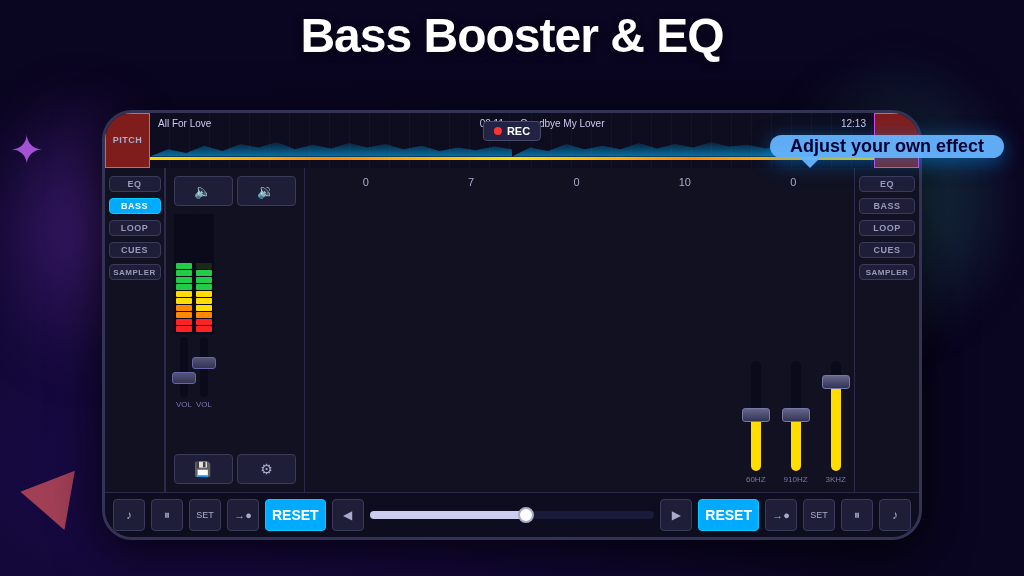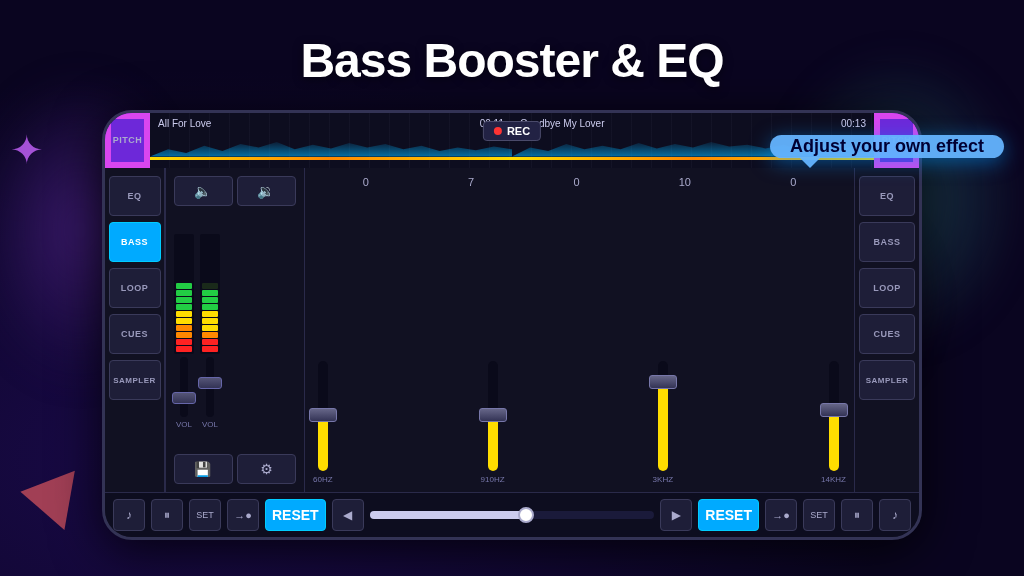--- a/index.html
+++ b/index.html
@@ -55,21 +55,21 @@
       top: 200px;
       width: 200px;
       height: 200px;
       background: radial-gradient(ellipse, #2a1a5a 0%, transparent 70%);
       filter: blur(20px);
     }
 
     
     .page-title {
       position: absolute;
-      top: 33px;
+      top: 8px;
       left: 0;
       right: 0;
       text-align: center;
       font-size: 48px;
       font-weight: 900;
       color: #ffffff;
       text-shadow: 0 2px 10px rgba(0,0,0,0.5);
       z-index: 10;
       letter-spacing: -1px;
     }
@@ -97,22 +97,22 @@
       height: 55px;
       background: #111122;
       border-bottom: 1px solid #2a2a4a;
       position: relative;
     }
 
     .pitch-btn {
       width: 45px;
       min-width: 45px;
       height: 55px;
-      background: #6d28d9;
-      border: 6px solid #d946ef;
+      background: #7f1d1d;
+      border: 1px solid #d946ef;
       color: #aaaacc;
       font-size: 9px;
       font-weight: bold;
       display: flex;
       align-items: center;
       justify-content: center;
       cursor: pointer;
       letter-spacing: 0.5px;
       text-align: right;
     }
@@ -225,21 +225,21 @@
       display: flex;
       flex-direction: column;
       align-items: center;
       padding: 8px 4px;
       gap: 6px;
       border-right: 1px solid #2a2a4a;
     }
 
     .sidebar-btn {
       width: 52px;
-      height: 40px;
+      height: 16px;
       background: #1e1e38;
       border: 1px solid #3a3a5a;
       border-radius: 4px;
       color: #9999bb;
       font-size: 9px;
       font-weight: bold;
       display: flex;
       align-items: center;
       justify-content: center;
       cursor: pointer;
@@ -349,23 +349,22 @@
       display: flex;
       align-items: center;
       justify-content: center;
       cursor: pointer;
       color: #aaaacc;
       font-size: 14px;
     }
 
     .mixer-faders {
       display: flex;
-      gap: 6px;
       flex: 1;
-      align-items: center;
+      align-items: flex-start;
     }
 
     .mixer-fader-col {
       display: flex;
       flex-direction: column;
       align-items: center;
       gap: 3px;
     }
 
     .vu-meter {
@@ -444,21 +443,21 @@
       font-size: 11px;
       color: #aaaacc;
       text-align: center;
     }
 
     .eq-sliders-row {
       display: flex;
       gap: 18px;
       align-items: flex-end;
       flex: 1;
-      justify-content: space-between;
+      justify-content: flex-end;
     }
 
     .eq-slider-col {
       display: flex;
       flex-direction: column;
       align-items: center;
       gap: 4px;
     }
 
     .eq-slider-track {
@@ -666,21 +665,21 @@
       </div>
     </div>
 
     <div class="rec-btn">
       <div class="rec-dot"></div>
       <span class="rec-text">REC</span>
     </div>
 
     <div class="waveform-left" style="flex:1;">
       <span class="waveform-track-label">Goodbye My Lover</span>
-      <span class="waveform-time">00:13</span>
+      <span class="waveform-time">12:13</span>
       <div class="waveform-visual">
         <div class="waveform-blue-wave" style="clip-path: polygon(0% 100%, 5% 50%, 10% 70%, 15% 30%, 20% 60%, 25% 40%, 30% 60%, 35% 25%, 40% 55%, 45% 30%, 50% 50%, 55% 20%, 60% 45%, 65% 35%, 70% 55%, 75% 35%, 80% 65%, 85% 45%, 90% 60%, 95% 40%, 100% 55%, 100% 100%);"></div>
         <div class="waveform-yellow-line"></div>
       </div>
     </div>
 
     <div class="pitch-btn">PITCH</div>
   </div>
 
   <div class="main-content">
@@ -775,27 +774,20 @@
         </div>
 
         <div class="eq-slider-col">
           <div class="eq-slider-track">
             <div class="eq-slider-fill" style="height:80%;background:#ffdd00;"></div>
             <div class="eq-slider-handle" style="top:13%;"></div>
           </div>
           <div class="eq-freq-label">3KHZ</div>
         </div>
 
-        <div class="eq-slider-col">
-          <div class="eq-slider-track">
-            <div class="eq-slider-fill" style="height:55%;"></div>
-            <div class="eq-slider-handle" style="top:38%;"></div>
-          </div>
-          <div class="eq-freq-label">14KHZ</div>
-        </div>
       </div>
     </div>
 
     <div class="right-sidebar">
       <div class="sidebar-btn">EQ</div>
       <div class="sidebar-btn">BASS</div>
       <div class="sidebar-btn">LOOP</div>
       <div class="sidebar-btn">CUES</div>
       <div class="sidebar-btn" style="font-size:8px;">SAMPLER</div>
     </div>

